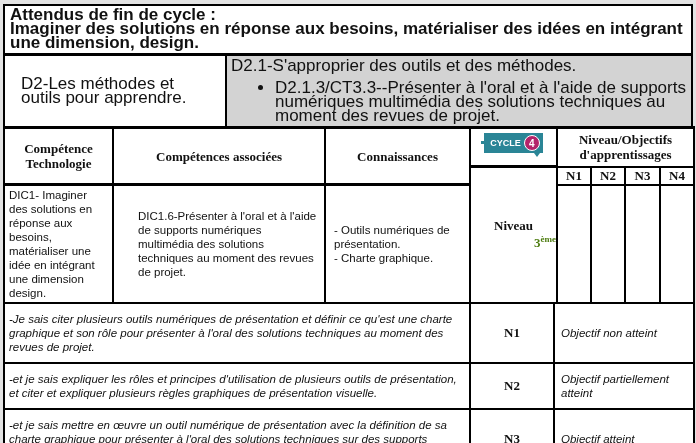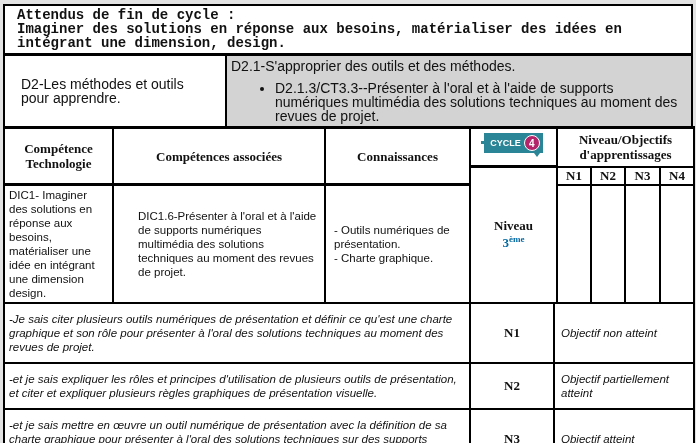--- a/index.html
+++ b/index.html
@@ -15,51 +15,51 @@
       position: absolute;
       left: 3px; top: 4px;
       width: 690px;
       background: #fff;
     }
     table { border-collapse: collapse; width: 100%; table-layout: fixed; }
     td, th { border: 2px solid #000; padding: 0; vertical-align: middle; }
 
     
     .attendus td {
-      font-family: Liberation Mono, monospace;
+      font-family: Liberation Sans, sans-serif;
       font-weight: bold;
-      font-size: 14px;
+      font-size: 17px;
       line-height: 14px;
-      padding: 2px 5px 3px 12px;
+      padding: 2px 5px 3px 5px;
       border-bottom-width: 3px;
     }
 
     
-    .d2 td { height: 64px; font-size: 14px; line-height: 14px; }
+    .d2 td { height: 64px; font-size: 17px; line-height: 14px; }
     .d2 .left { width: 188px; padding: 0 16px; background: #fff; }
     .d2 .right { background: #d3d3d3; vertical-align: top; padding: 3px 4px; }
     .d2 ul { margin: 8px 0 0 0; padding-left: 44px; }
     .d2 li { margin: 0; }
 
     
     .main th {
       font-family: "Liberation Serif", serif;
       font-weight: bold;
       font-size: 13px;
       line-height: 15px;
       text-align: center;
       border-top-width: 3px;
     }
     .main .hdr-row th { height: 32px; }
     .main .nlvl th { height: 16px; border-top-width: 2px; font-size: 13px; }
     .main td.body { font-size: 11.5px; line-height: 14px; padding: 2px 4px; }
     .main .row-body td { height: 111px; }
     .niveau-cell { text-align: center; font-family: "Liberation Serif", serif; font-weight: bold; }
     .niveau-cell .lvl { font-size: 13px; }
-    .niveau-cell .grade { color: #0369a1; font-size: 13px; }
+    .niveau-cell .grade { color: #4d7c0f; font-size: 13px; text-align: right; }
     .niveau-cell .grade sup { font-size: 9px; }
 
     .cycle-badge {
       display: inline-flex; align-items: center; gap: 3px;
       background: #2a8596; color: #fff;
       font-family: "Liberation Sans", sans-serif;
       font-size: 9px; font-weight: bold;
       padding: 2px 3px 2px 6px;
       position: relative;
       vertical-align: middle;

